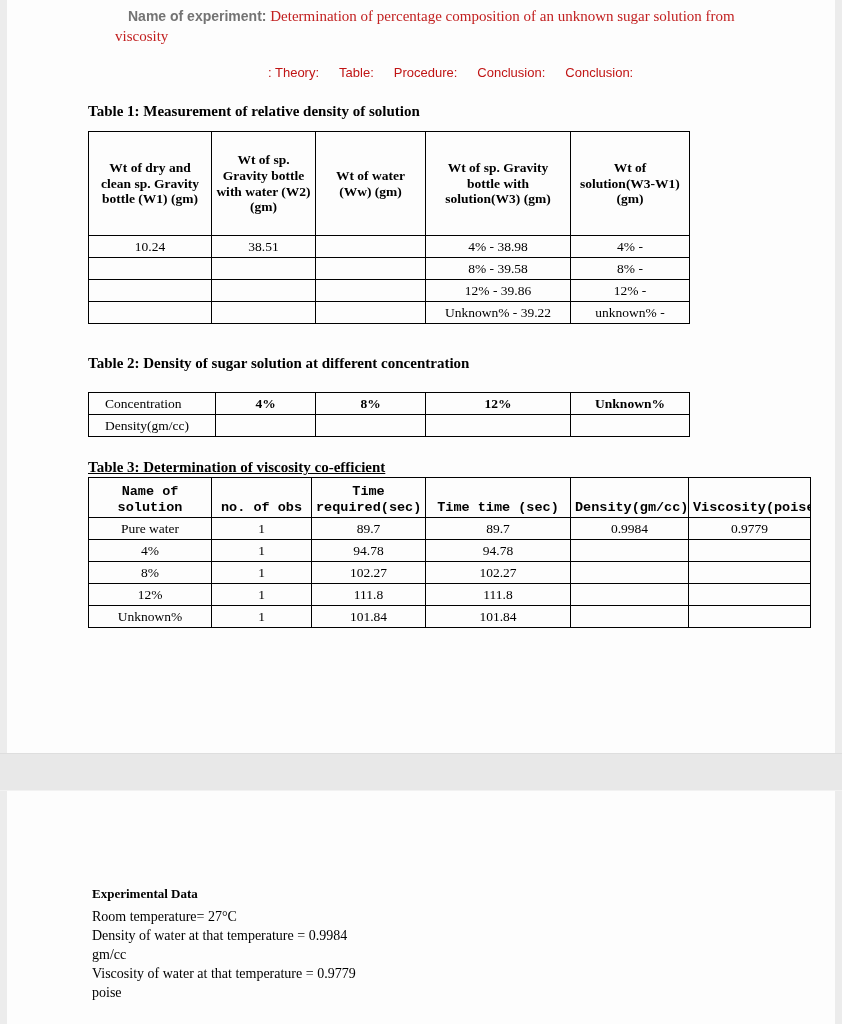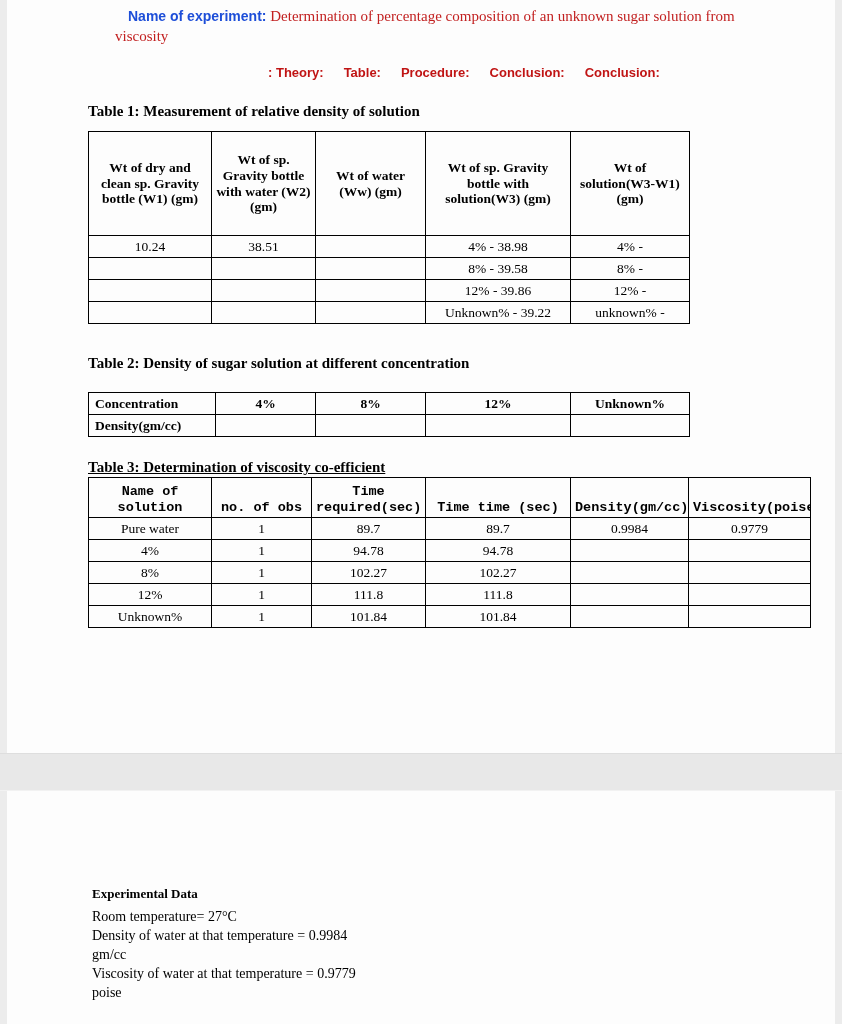--- a/index.html
+++ b/index.html
@@ -13,43 +13,43 @@
   }
   .edge-left { left:0; } .edge-right { right:0; }
   .page-gap {
     position:absolute; left:0; top:753px; width:842px; height:36px;
     background:#e8e8e8; border-top:1px solid #dedede; border-bottom:1px solid #f2f2f2;
   }
 
   .title-block { position:absolute; left:115px; top:6px; width:660px;
     font-size:15px; line-height:20px; color:#c22121; }
   .title-label { font-family:"Liberation Sans","DejaVu Sans",sans-serif;
-    font-weight:bold; font-size:14px; color:#1d4ed8;padding-left:13px; }
+    font-weight:bold; font-size:14px; color:#737373;padding-left:13px; }
   .title-line2 { }
 
   .nav-row { position:absolute; left:268px; top:65px; display:flex; gap:20px;
-    font-family:"Liberation Sans","DejaVu Sans",sans-serif; font-weight:bold;
+    font-family:"Liberation Sans","DejaVu Sans",sans-serif; font-weight:normal;
     font-size:13px; color:#c01414; }
 
   .caption { position:absolute; font-weight:bold; font-size:15px; color:#000; }
   .cap-t1 { left:88px; top:103px; }
   .cap-t2 { left:88px; top:355px; }
   .cap-t3 { left:88px; top:459px;text-decoration:underline; }
 
   table { border-collapse:collapse; table-layout:fixed; position:absolute;
     font-family:"Liberation Serif","DejaVu Serif",serif; font-size:13.5px; color:#000; }
   td, th { border:1px solid #000; padding:1px 4px; overflow:hidden; }
   th { font-weight:bold; text-align:center; line-height:1.18; }
   td { text-align:center; height:19px; }
 
   .t1 { left:88px; top:131px; width:601px; }
   .t1 th { vertical-align:middle; }
   .t2 { left:88px; top:392px; width:601px; }
   .t2 td { height:19px; }
-  .t2 .lbl { text-align:left; padding-left:6px; font-weight:bold; }
+  .t2 .lbl { text-align:left; padding-left:16px; font-weight:normal; }
   .t2 .b { font-weight:bold; }
   .t3 { left:88px; top:477px; width:722px; }
   .t3 th { vertical-align:bottom;font-family:Liberation Mono, monospace; }
 
   .exp-block { position:absolute; left:92px; top:884px; width:420px;
     font-size:14px; line-height:19px; color:#000; }
   .exp-title { font-weight:bold; font-size:13px; margin-bottom:4px; }
 </style>
 </head>
 <body>

